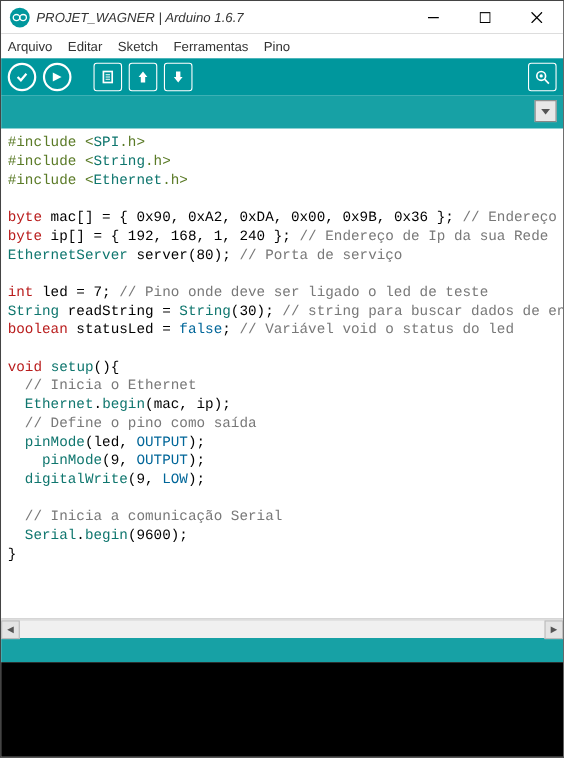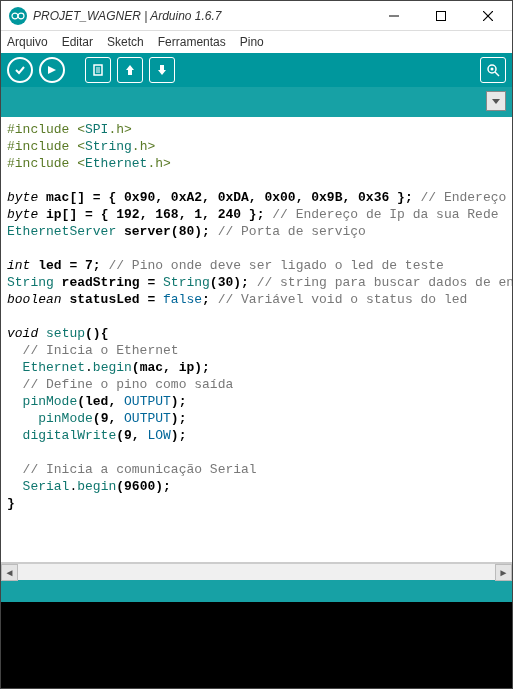--- a/index.html
+++ b/index.html
@@ -21,22 +21,22 @@
 .tab-dd{position:absolute;right:6px;top:4px;width:20px;height:20px;background:#e8e8e8;border:1px solid #888;display:flex;align-items:center;justify-content:center;}
 .editor { height:446px; background:#fff; overflow:hidden; position:relative; border-bottom:1px solid #ccc;}
 .code { font-family: Consolas, "Courier New", monospace; font-size:13px; line-height:17px; padding:4px 6px; white-space:pre; }
 .hscroll{height:17px;background:#f0f0f0;border-top:1px solid #ccc;display:flex;align-items:center;}
 .hscroll .arrow{width:17px;height:17px;display:flex;align-items:center;justify-content:center;color:#555;font-size:10px;background:#e4e4e4;border:1px solid #bbb;}
 .hscroll .track{flex:1}
 .status-top{height:22px;background:#17A1A5;}
 .console{height:99px;background:#000;}
 
 .k-include{color:#5a7a26;margin-top:16px;}
-.k-type{color:#000000;font-style:italic;}
-.k-ident{color:#000;font-weight:bold;}
+.k-type{color:#b91c1c;}
+.k-ident{color:#000;}
 .k-orange{color:#0f766e;text-align:right;}
 .k-comment{color:#787878;}
 .k-const{color:#006699;}
 </style>
 </head>
 <body>
 
 <div class="titlebar">
   <div class="logo">
     <svg width="14" height="8" viewBox="0 0 14 8">

